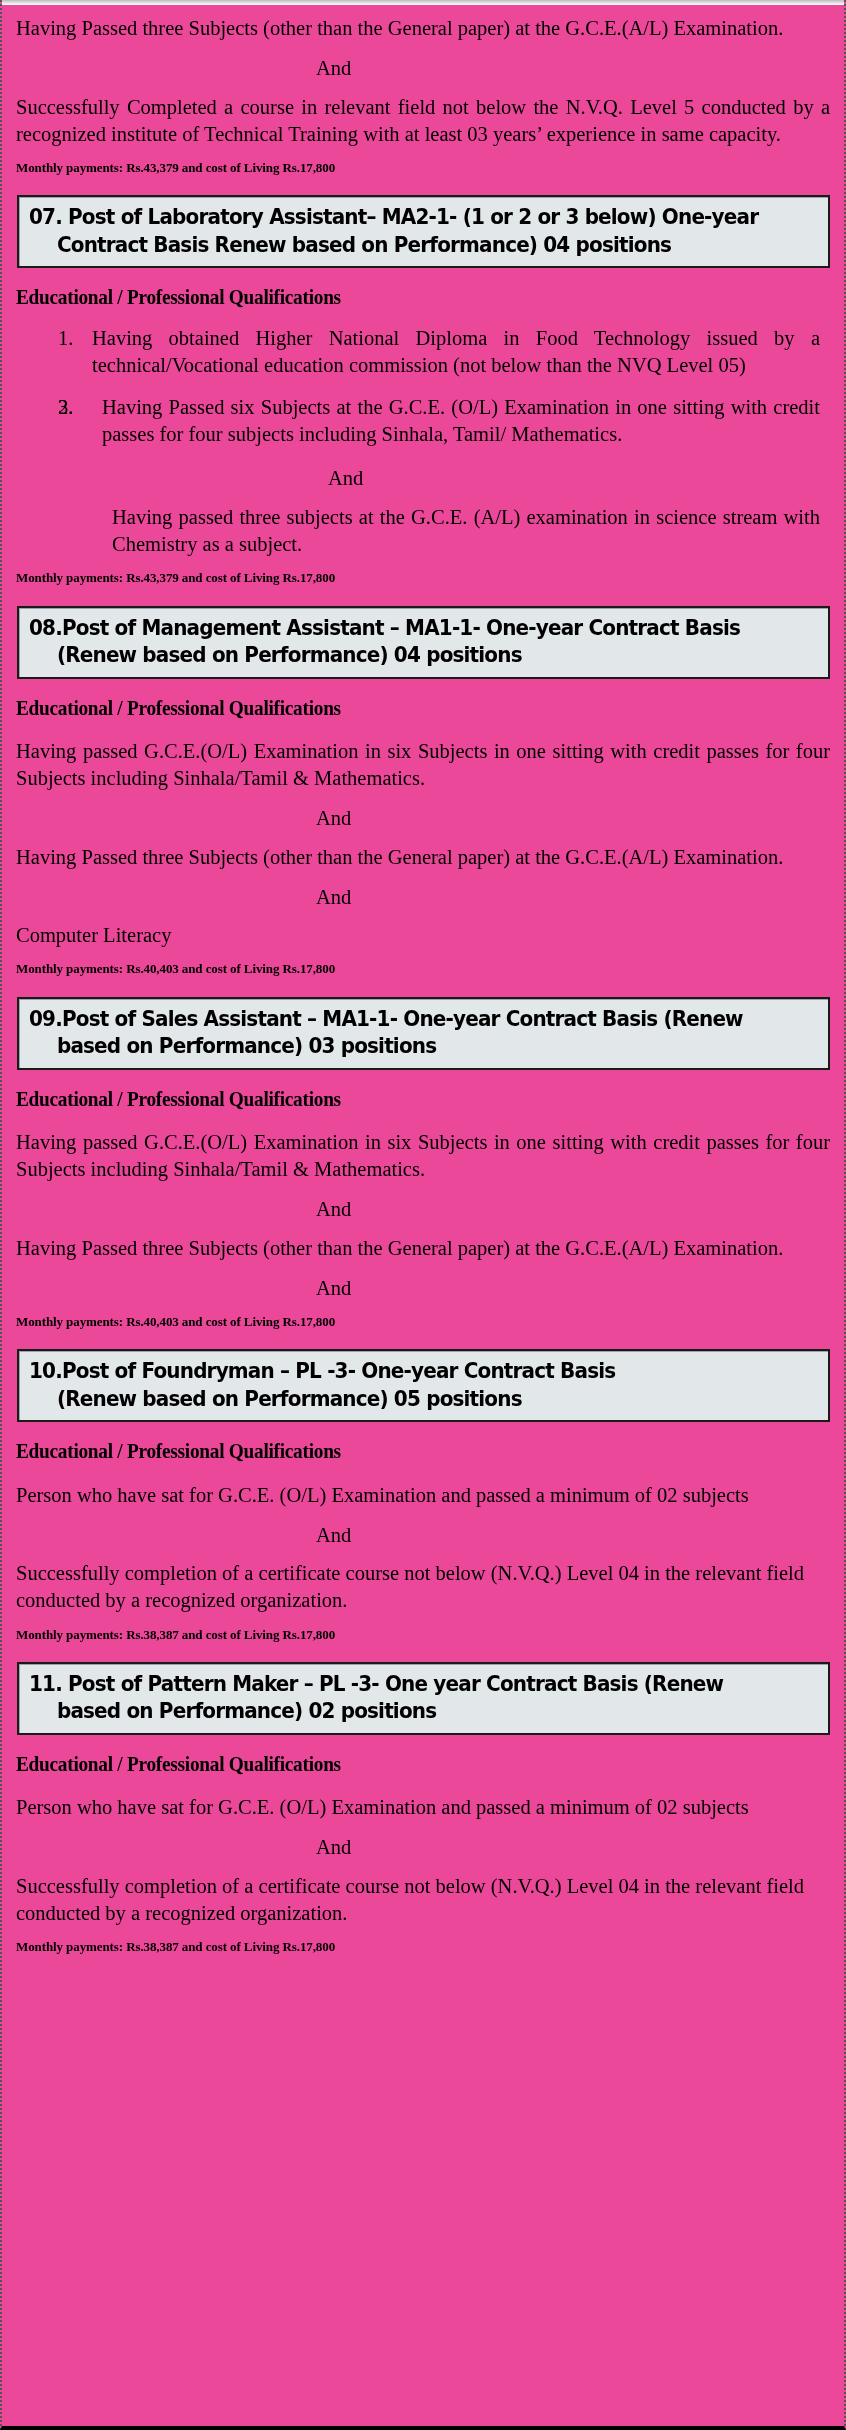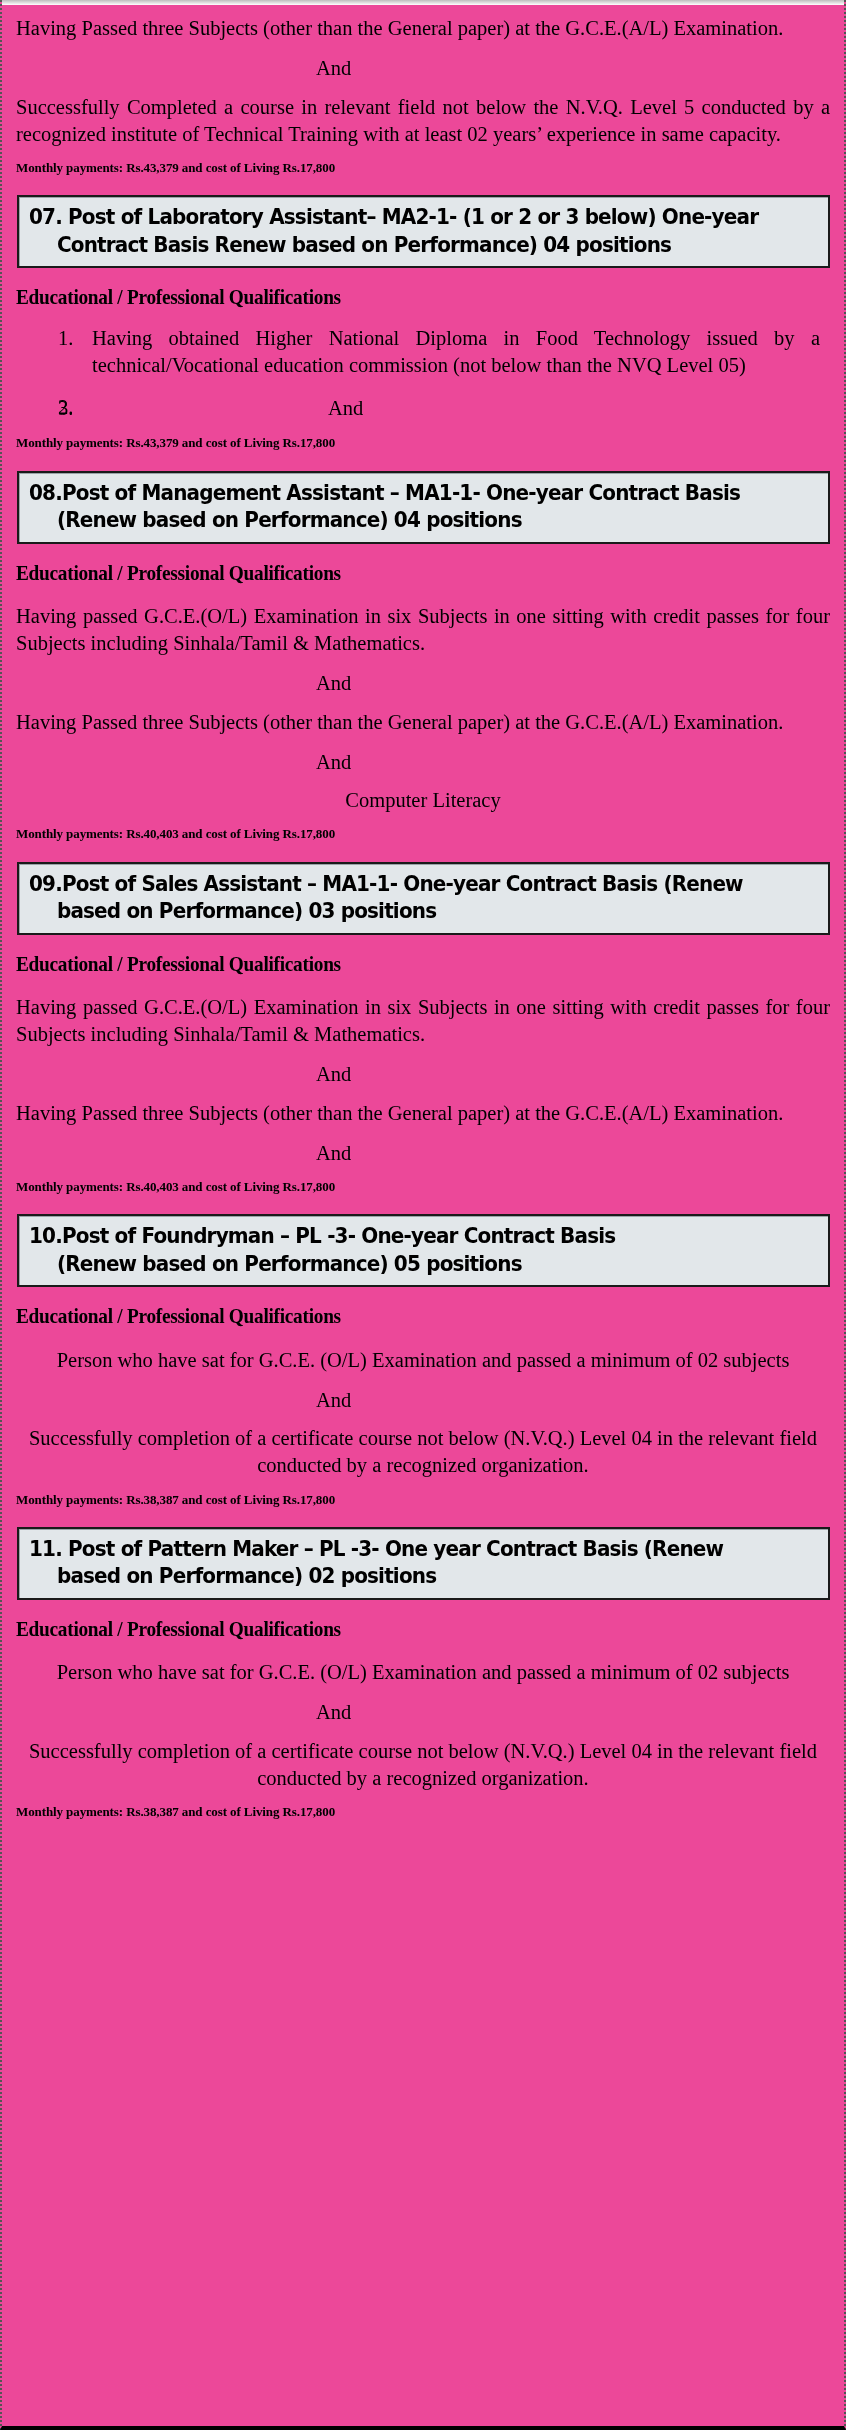--- a/index.html
+++ b/index.html
@@ -37,21 +37,21 @@
 
   
   p.body {
     margin: 0 0 0 0;
     padding: 0;
     font-size: 20.5px;
     line-height: 1.33;
     text-align: justify;
     text-justify: inter-word;
   }
-  p.body.noj { text-align: center; }
+  p.body.noj { text-align: left; }
   .gap-m { height: 17px; }
 
   
   .andline {
     font-size: 20.5px;
     line-height: 1.33;
     text-align: left;
     padding-left: 300px;
     margin: 13px 0 11px 0;
   }
@@ -148,42 +148,44 @@
 
 <div id="page">
   <div id="top-shade"></div>
 
   <div class="content">
 
     <p class="body">Having Passed three Subjects (other than the General paper) at the G.C.E.(A/L) Examination.</p>
 
     <div class="andline">And</div>
 
-    <p class="body">Successfully Completed a course in relevant field not below the N.V.Q. Level 5 conducted by a recognized institute of Technical Training with at least 02 years’ experience in same capacity.</p>
+    <p class="body">Successfully Completed a course in relevant field not below the N.V.Q. Level 5 conducted by a recognized institute of Technical Training with at least 03 years’ experience in same capacity.</p>
 
     <p class="pay">Monthly payments: Rs.43,379 and cost of Living Rs.17,800</p>
 
     <div class="post-box">
       <div class="ln">07. Post of Laboratory Assistant– MA2-1- (1 or 2 or 3 below) One-year</div>
       <div class="ln ind">Contract Basis Renew based on Performance) 04 positions</div>
     </div>
 
     <div class="eq-head">Educational / Professional Qualifications</div>
 
     <ol class="qual">
       <li>
         <span class="num">1.</span>
         <span>Having obtained Higher National Diploma in Food Technology issued by a technical/Vocational education commission (not below than the NVQ Level 05)</span>
       </li>
       <li>
         <span class="num">2.</span>
       </li>
       <li class="wide">
         <span class="num">3.</span>
+        <span>Having Passed six Subjects at the G.C.E. (O/L) Examination in one sitting with credit passes for four subjects including Sinhala, Tamil/ Mathematics.</span>
         <div class="sub-and">And</div>
+        <div class="sub-par">Having passed three subjects at the G.C.E.  (A/L) examination in science stream with Chemistry as a subject.</div>
       </li>
     </ol>
 
     <p class="pay">Monthly payments: Rs.43,379 and cost of Living Rs.17,800</p>
 
     <div class="post-box">
       <div class="ln">08.Post of Management Assistant – MA1-1- One-year Contract Basis</div>
       <div class="ln ind">(Renew based on Performance) 04 positions</div>
     </div>
 

